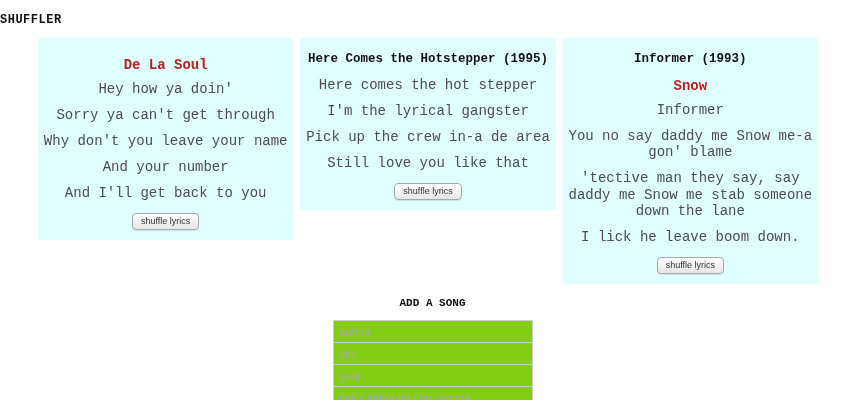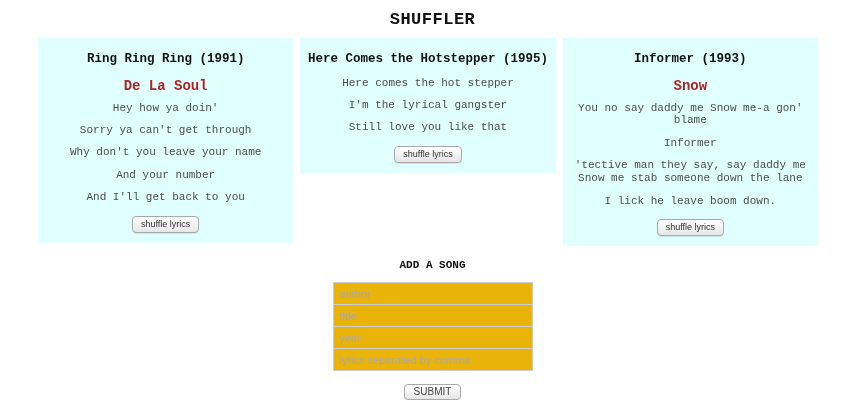--- a/index.html
+++ b/index.html
@@ -4,22 +4,22 @@
 <style>
   * { box-sizing: border-box; }
   html, body {
     margin: 0; padding: 0;
     width: 865px; height: 400px;
     background: #ffffff;
     font-family: "Liberation Mono", "DejaVu Sans Mono", monospace;
   }
   
   .app-title {
-    text-align: center;
-    font-size: 17px;
+    text-align: left;
+    font-size: 12px;
     font-weight: bold;
     color: #111;
     margin: 10px 0 8px 0;
     line-height: 20px;
     letter-spacing: 0.5px;
   }
   
   .cards {
     display: flex;
     align-items: flex-start;
@@ -41,21 +41,21 @@
     line-height: 15px;
   }
   .card .song-artist {
     font-size: 14px;
     font-weight: bold;
     color: var(--artist, #b22222);
     margin: 13px 0 0 0;
     line-height: 12px;
   }
   .card p.lyric {
-    font-size: 11px;
+    font-size: 14px;
     color: #4d4d4d;
     margin: 9.5px 0;
     line-height: 1.18;
   }
   .btn {
     font-family: "Liberation Sans", sans-serif;
     color: #333;
     background: linear-gradient(#ffffff, #f1f1f1 55%, #e6e6e6);
     border: 1px solid #a9a9a9;
     border-radius: 4px;
@@ -84,64 +84,64 @@
     display: block;
     width: 100%;
     height: 23px;
     border: 1px solid #cccccc;
     border-radius: 0;
     margin: 0;
     padding: 0 6px;
     font-family: "Liberation Sans", sans-serif;
     font-size: 11px;
     color: #333;
-    background: #eab308;
+    background: #84cc16;
     outline: none;
   }
   .add-song input + input { margin-top: -1px; }
   .add-song input::placeholder { color: #a9a9a9; opacity: 1; }
   .submit-btn {
     display: block;
     margin: 13px auto 0 auto;
     font-size: 10px;
     padding: 1px 9px 2px 9px;
     color: #444;
   }
 </style>
 </head>
 <body>
 
 <h1 class="app-title">SHUFFLER</h1>
 
 <div class="cards">
 
   <div class="card">
-    <h2 class="song-title">Ring Ring Ring (1991)</h2>
     <h3 class="song-artist">De La Soul</h3>
     <p class="lyric">Hey how ya doin'</p>
     <p class="lyric">Sorry ya can't get through</p>
     <p class="lyric">Why don't you leave your name</p>
     <p class="lyric">And your number</p>
     <p class="lyric">And I'll get back to you</p>
     <button class="btn shuffle-btn">shuffle lyrics</button>
   </div>
 
   <div class="card">
     <h2 class="song-title">Here Comes the Hotstepper (1995)</h2>
     <p class="lyric">Here comes the hot stepper</p>
     <p class="lyric">I'm the lyrical gangster</p>
+    <p class="lyric">Pick up the crew in-a de area</p>
     <p class="lyric">Still love you like that</p>
     <button class="btn shuffle-btn">shuffle lyrics</button>
   </div>
 
   <div class="card">
     <h2 class="song-title">Informer (1993)</h2>
     <h3 class="song-artist">Snow</h3>
+    <p class="lyric">Informer</p>
     <p class="lyric">You no say daddy me Snow me-a gon' blame</p>
-    <p class="lyric">Informer</p>
     <p class="lyric">'tective man they say, say daddy me Snow me stab someone down the lane</p>
     <p class="lyric">I lick he leave boom down.</p>
     <button class="btn shuffle-btn">shuffle lyrics</button>
   </div>
 
 </div>
 
 <div class="add-song">
   <h2 class="add-song-heading">ADD A SONG</h2>
   <form>

